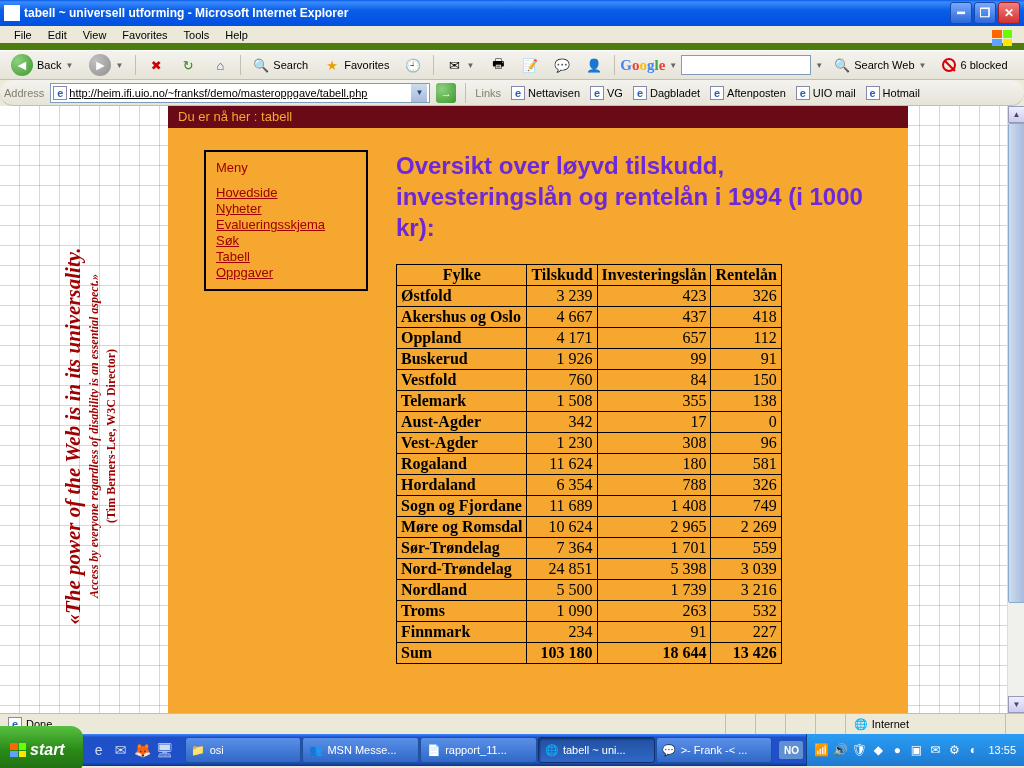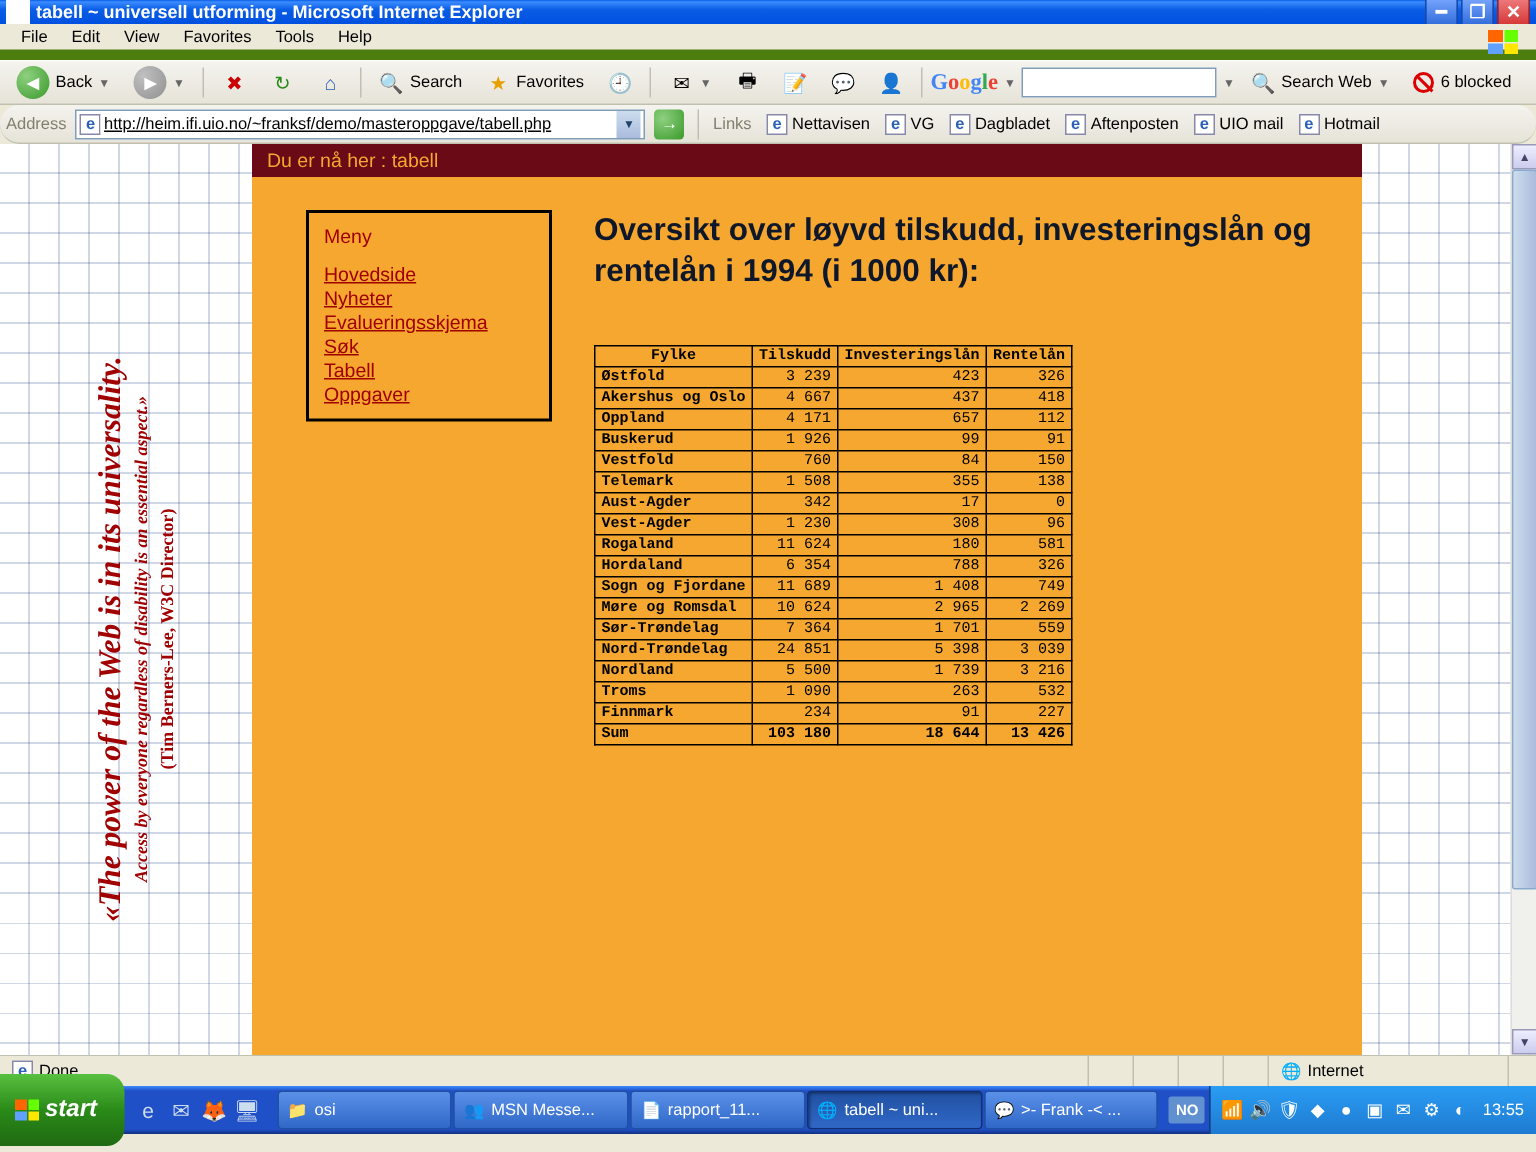--- a/index.html
+++ b/index.html
@@ -1,19 +1,19 @@
 <!DOCTYPE html>
 <html><head>
 <meta charset="utf-8">
 <style>
 * { margin: 0; padding: 0; box-sizing: border-box; }
 body { font-family: Tahoma, Arial, sans-serif; font-size: 11px; background: #ece9d8; width: 1024px; height: 768px; overflow: hidden; position: relative; }
 
 
-.titlebar { height: 16px; background: linear-gradient(to bottom, #0a5de6 0%, #3b8cff 8%, #0a5de6 40%, #0050e0 100%); color: #fff; display: flex; align-items: center; padding: 0 4px; font-weight: bold; font-size: 12px; }
+.titlebar { height: 26px; background: linear-gradient(to bottom, #0a5de6 0%, #3b8cff 8%, #0a5de6 40%, #0050e0 100%); color: #fff; display: flex; align-items: center; padding: 0 4px; font-weight: bold; font-size: 12px; }
 .titlebar-icon { width: 16px; height: 16px; margin-right: 4px; background: #fff; display: inline-block; }
 .titlebar-text { flex: 1; }
 .window-controls { display: flex; gap: 2px; }
 .win-btn { width: 22px; height: 22px; background: linear-gradient(to bottom,#7aa8ff,#2c68d8); border: 1px solid #1a4aa8; border-radius: 3px; color: #fff; display: flex; align-items: center; justify-content: center; font-size: 12px; font-weight: bold; cursor: pointer; }
 .win-close { background: linear-gradient(to bottom,#f08080,#d43030); border-color: #a02020; }
 
 
 .menubar { height: 24px; background: #ece9d8; display: flex; align-items: center; padding: 0 6px; border-bottom: 7px solid #4d7c0f; position: relative; }
 .menu-item { padding: 3px 8px; cursor: pointer; }
 .windows-logo { position: absolute; right: 4px; top: 2px; width: 36px; height: 20px; display: flex; align-items: center; justify-content: center; }
@@ -53,22 +53,22 @@
 .q-attrib { font-size: 12px; font-weight: bold; margin-top: 2px; }
 
 .orange-panel { position: absolute; left: 168px; top: 0; width: 740px; background: #f5a730; min-height: 700px; }
 .breadcrumb-bar { height: 22px; background: #6a0a17; color: #f5a730; font-size: 13px; padding: 3px 10px; font-family: Arial, sans-serif; }
 .body-row { display: flex; padding: 22px 14px 10px 36px; align-items: flex-start; gap: 28px; }
 .menu-box { width: 164px; border: 2px solid #000; padding: 8px 10px; font-family: Arial, sans-serif; font-size: 13px; }
 .menu-title { color: #a00000; margin-bottom: 10px; }
 .menu-link { display: block; color: #a00000; text-decoration: underline; margin: 1px 0; cursor: pointer; }
 
 .main-col { flex: 1; }
-.main-title { font-family: Arial, sans-serif; font-size: 21px; font-weight: bold; color: #0f172a; margin-bottom: 35px; line-height: 1.3; }
-.data-table { border-collapse: collapse; font-family: Liberation Mono, monospace; font-size: 10px; }
+.main-title { font-family: Arial, sans-serif; font-size: 24px; font-weight: bold; color: #6d28d9; margin-bottom: 20px; line-height: 1.3; }
+.data-table { border-collapse: collapse; font-family: Liberation Serif, serif; font-size: 16px; }
 .data-table th, .data-table td { border: 1px solid #000; padding: 1px 4px; }
 .data-table th { font-weight: bold; text-align: center; }
 .data-table td.txt { font-weight: bold; text-align: left; }
 .data-table td.num { text-align: right; font-weight: normal; }
 .data-table tr.sum td { font-weight: bold; }
 
 
 .statusbar { height: 21px; background: #ece9d8; border-top: 1px solid #c0c0b0; display: flex; align-items: center; font-size: 11px; }
 .status-seg { padding: 0 8px; border-right: 1px solid #c0c0b0; height: 100%; display: flex; align-items: center; gap: 4px; }
 .status-flex { flex: 1; }

